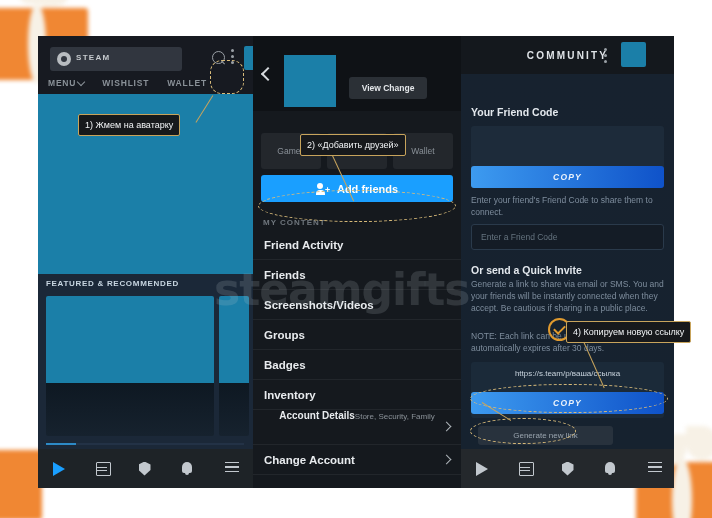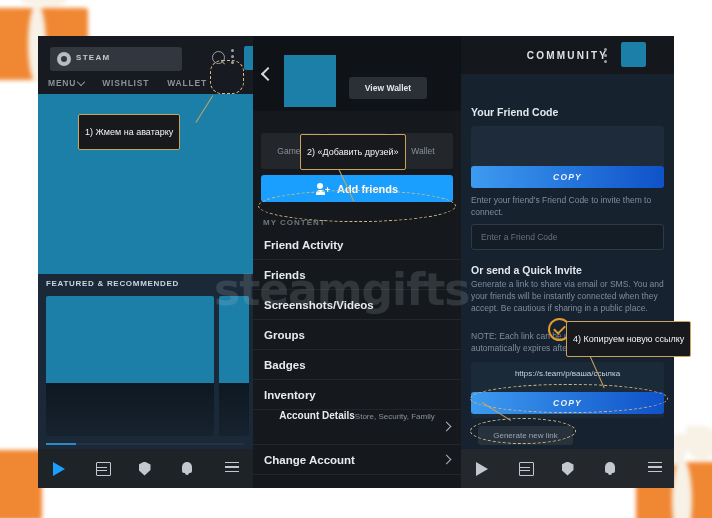--- a/index.html
+++ b/index.html
@@ -83,28 +83,28 @@
   .rhead{position:absolute;left:0;top:0;width:213px;height:38px;background:#14181d;display:flex;align-items:center;justify-content:center;}
   .rhead .title{font-size:10px;letter-spacing:2.2px;color:#e0e4e8;font-weight:bold;}
   .rbody{position:absolute;left:0;top:38px;width:213px;height:375px;background:linear-gradient(180deg,#17222f,#16222f);}
   .lbl{font-size:10.5px;color:#e3e8ed;font-weight:bold;}
   .codebox{position:absolute;left:10px;top:52px;width:193px;height:62px;background:#1d2b3a;border-radius:3px;}
   .copybtn{position:absolute;left:0;width:100%;height:22px;border-radius:3px;background:linear-gradient(90deg,#3d9bf0,#0f52c9);display:flex;align-items:center;justify-content:center;font-size:8.5px;letter-spacing:1.2px;color:#eaf2fb;font-weight:bold;font-style:italic;}
   .desc{font-size:8.5px;line-height:12px;color:#7e8d9d;}
   .codeinput{position:absolute;left:10px;top:150px;width:193px;height:26px;background:#141c26;border:1px solid #2a3a4b;border-radius:3px;display:flex;align-items:center;padding-left:9px;box-sizing:border-box;font-size:8.5px;color:#65737f;}
   .linkbox{position:absolute;left:10px;top:255px;width:193px;height:56px;background:#1b2a39;border-radius:3px;}
   .linkurl{position:absolute;left:0;top:7px;width:100%;text-align:center;font-size:8px;color:#c8d3dd;}
-  .genbtn{position:absolute;left:17px;top:318px;width:95px;height:19px;background:#28323d;border-radius:3px;display:flex;align-items:center;justify-content:center;font-size:8px;color:#9aa5af;}
+  .genbtn{position:absolute;left:17px;top:318px;width:135px;height:19px;background:#28323d;border-radius:3px;display:flex;align-items:center;justify-content:center;font-size:8px;color:#9aa5af;}
 
   
   #wm{position:absolute;left:176px;top:228px;font-size:44px;font-weight:bold;color:rgba(190,200,210,0.17);letter-spacing:-1px;pointer-events:none;font-family:"DejaVu Sans",sans-serif;}
 
   
   #anno{position:absolute;inset:0;pointer-events:none;}
-  .tip{position:absolute;background:#17191c;border:1px solid #c8a45c;border-radius:2px;color:#f2f4f6;font-size:9px;padding:12px 6px;white-space:nowrap;}
+  .tip{position:absolute;background:#17191c;border:1px solid #c8a45c;border-radius:2px;color:#f2f4f6;font-size:9px;padding:5px 6px;white-space:nowrap;}
   .ell{position:absolute;border:1.3px dashed #d8bb7a;border-radius:50%;}
   .circ{position:absolute;border:1.3px dashed #d8bb7a;border-radius:12px;}
   .ln{position:absolute;height:1.2px;background:#c8a45c;transform-origin:left center;}
   .check{position:absolute;width:19px;height:19px;border-radius:50%;border:2px solid #e09a2e;}
   .check:after{content:"";position:absolute;left:3.5px;top:4.5px;width:9px;height:5px;border-left:2px solid #e09a2e;border-bottom:2px solid #e09a2e;transform:rotate(-45deg);}
 </style>
 </head>
 <body>
 
 <div id="root">
@@ -180,21 +180,21 @@
               <i></i>
             </i>
           </span>
       </div>
     </div>
 
     <div id="mid">
       <div class="mtop">
         <div class="back-chev"></div>
         <div class="bigav"></div>
-        <div class="viewprof">View Wallet</div>
+        <div class="viewprof">View Change</div>
       </div>
       <div class="trio">
         <div>Games</div>
         <div>Friends</div>
         <div>Wallet</div>
       </div>
       <div class="addfriends">
         <span class="af-ico">
             <i class="af-plus">+</i>
           </span>
@@ -228,21 +228,21 @@
             <i></i>
             <i></i>
           </span>
         <span class="avatar-sq" style="left:160px;top:6px;width:25px;height:25px;"></span>
       </div>
       <div class="rbody">
         <div class="lbl" style="position:absolute;left:10px;top:32px;">Your Friend Code</div>
         <div class="codebox">
           <div class="copybtn" style="top:40px;">COPY</div>
         </div>
-        <div class="desc" style="position:absolute;left:10px;top:120px;width:193px;">Enter your friend's Friend Code to invite them to connect.</div>
+        <div class="desc" style="position:absolute;left:10px;top:120px;width:193px;">Enter your friend's Friend Code to share them to connect.</div>
         <div class="codeinput">
           <span>Enter a Friend Code</span>
         </div>
         <div class="lbl" style="position:absolute;left:10px;top:190px;">Or send a Quick Invite</div>
         <div class="desc" style="position:absolute;left:10px;top:204px;width:193px;">Generate a link to share via email or SMS. You and your friends will be instantly connected when they accept. Be cautious if sharing in a public place.</div>
         <div class="desc" style="position:absolute;left:10px;top:256px;width:193px;">NOTE: Each link can be used once and automatically expires after 30 days.</div>
         <div class="linkbox" style="top:288px;">
           <div class="linkurl">https://s.team/p/ваша/ссылка</div>
           <div class="copybtn" style="top:30px;">COPY</div>
         </div>

